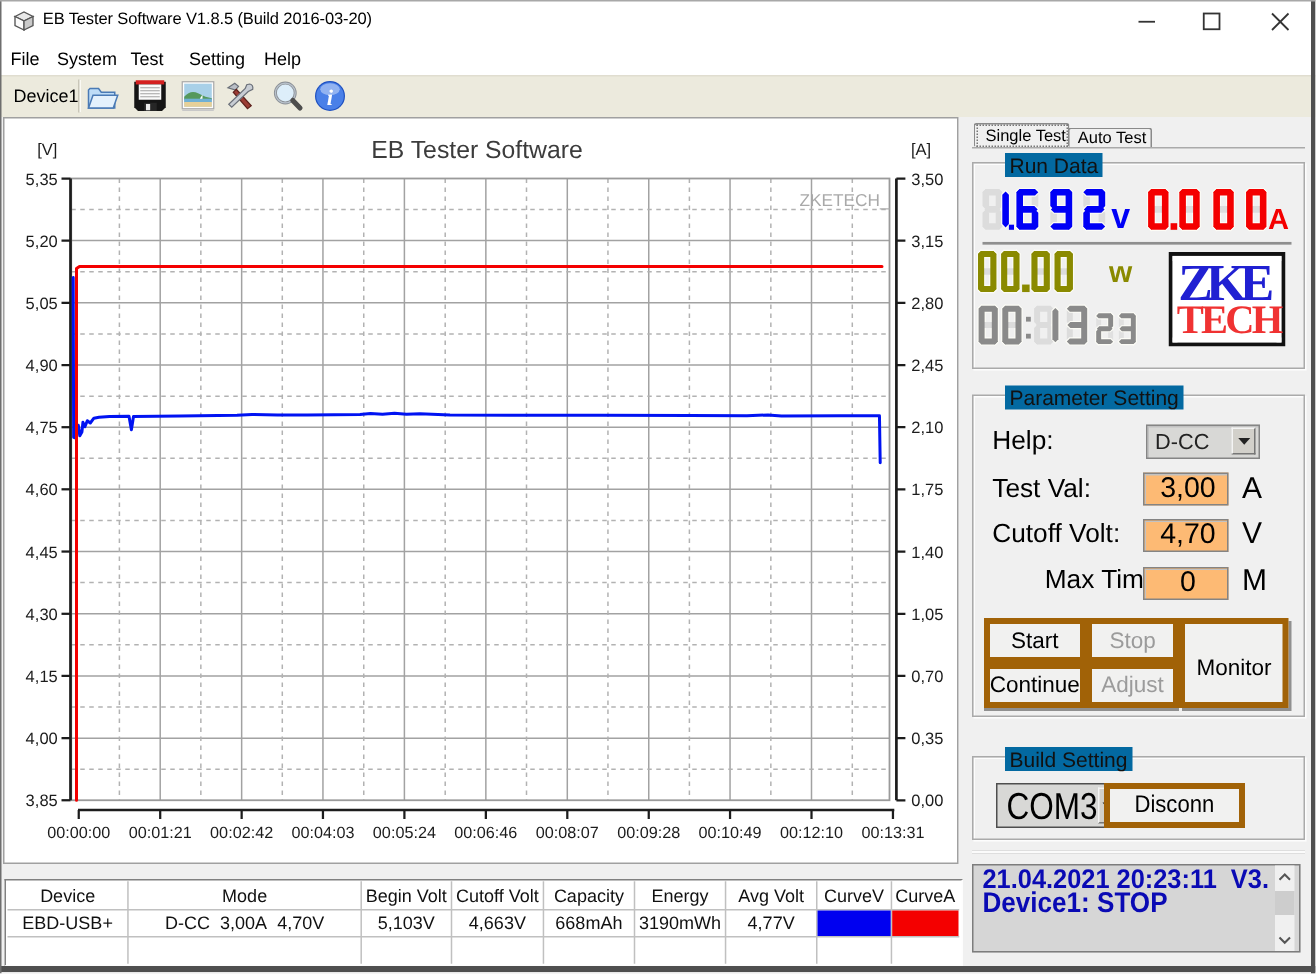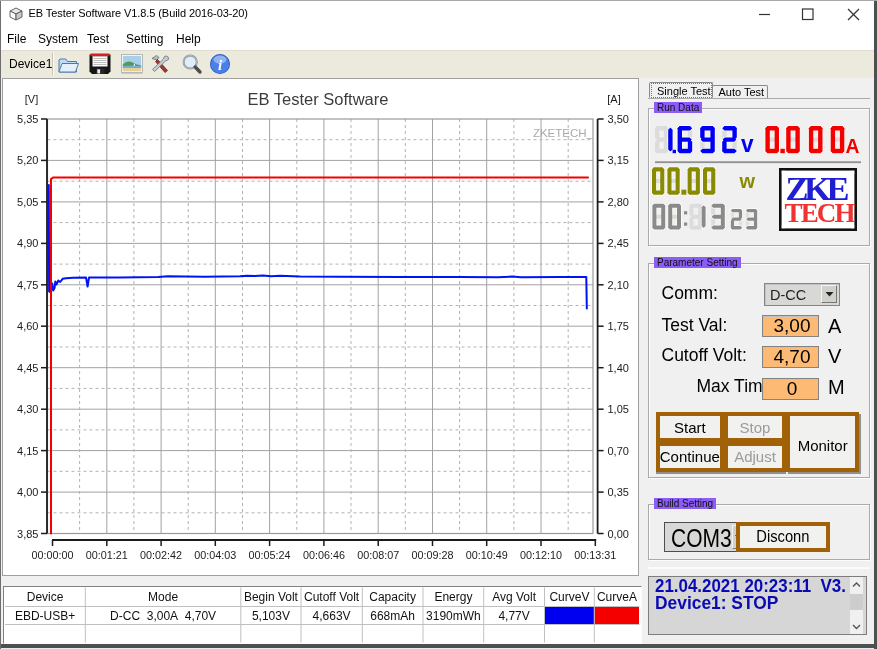--- a/index.html
+++ b/index.html
@@ -1,18 +1,18 @@
 <!DOCTYPE html>
 <html><head><meta charset="utf-8"><style>
 * { margin:0; padding:0; box-sizing:border-box; }
 body { width:877px; height:649px; position:relative; overflow:hidden;
   font-family:"Liberation Sans",sans-serif; background:#f0f0f0; }
 .abs { position:absolute; }
 .gb { position:absolute; border:1px solid #aaaaaa; box-shadow:1px 1px 0 #fdfdfd, inset 1px 1px 0 #fdfdfd; }
-.gbl { position:absolute; background:#8b5cf6; font-size:10px; padding:0 3px; color:#111; }
+.gbl { position:absolute; background:#0369a1; font-size:14px; padding:0 3px; color:#111;margin-left:16px; }
 .inp { position:absolute; background:#fdba74; border:1px solid #848484;
   box-shadow:inset 1px 1px 0 #c2c2c2; text-align:center;
   font-size:19px; color:#000; }
 .btn { position:absolute; background:#f1f1f0; border:4px solid #a16207;
   display:flex; align-items:center; justify-content:center; font-size:15px; color:#000; }
 </style></head>
 <body>
 
 <div class="abs" style="left:0;top:0;width:877px;height:28px;background:#ffffff;"></div>
 <div class="abs" style="left:8px;top:6px;"><svg width="16" height="16" viewBox="0 0 16 16">
@@ -397,21 +397,21 @@
 <rect x="72" y="2.8" width="3.2" height="3.2" fill="#fff"></rect>
 <rect x="2.8" y="57" width="3.2" height="3.2" fill="#fff"></rect>
 <rect x="72" y="57" width="3.2" height="3.2" fill="#fff"></rect>
 <text x="6.5" y="31.8" font-family="Liberation Serif" font-weight="bold" font-size="34.5" fill="#2020d2" textLength="64">ZKE</text>
 <text x="5.5" y="54.3" font-family="Liberation Serif" font-weight="bold" font-size="27" fill="#f03232" textLength="71">TECH</text>
 </svg>
 
 <div class="gb" style="left:648px;top:263px;width:222px;height:215px;"></div>
 <div class="gbl" style="left:654px;top:257px;">Parameter Setting</div>
 
-<div class="abs" style="left:661.5px;top:283px;font-size:17.5px;">Comm:</div>
+<div class="abs" style="left:661.5px;top:283px;font-size:17.5px;">Help:</div>
 <div class="abs" style="left:661.5px;top:315px;font-size:17.5px;">Test Val:</div>
 <div class="abs" style="left:661.5px;top:344.5px;font-size:17.5px;">Cutoff Volt:</div>
 <div class="abs" style="left:661.5px;top:375.5px;font-size:17.5px;padding-left:35px;">Max Time:</div>
 
 <div class="abs" style="left:764px;top:282.5px;width:76px;height:23px;background:#d8d8d6;border:1px solid #858585;box-shadow:inset 1px 1px 0 #c2c2c2;"></div>
 <div class="abs" style="left:770px;top:287px;font-size:14.5px;color:#222;">D-CC</div>
 <div class="abs" style="left:820.5px;top:285px;width:16.5px;height:18px;background:#d2d0ca;border:1px solid;border-color:#f4f4f4 #777 #777 #f4f4f4;"></div>
 <svg class="abs" style="left:820.5px;top:285px;" width="17" height="18">
     <path d="M4.5 7 L12.5 7 L8.5 11.5 Z" fill="#222"></path>
   </svg>

